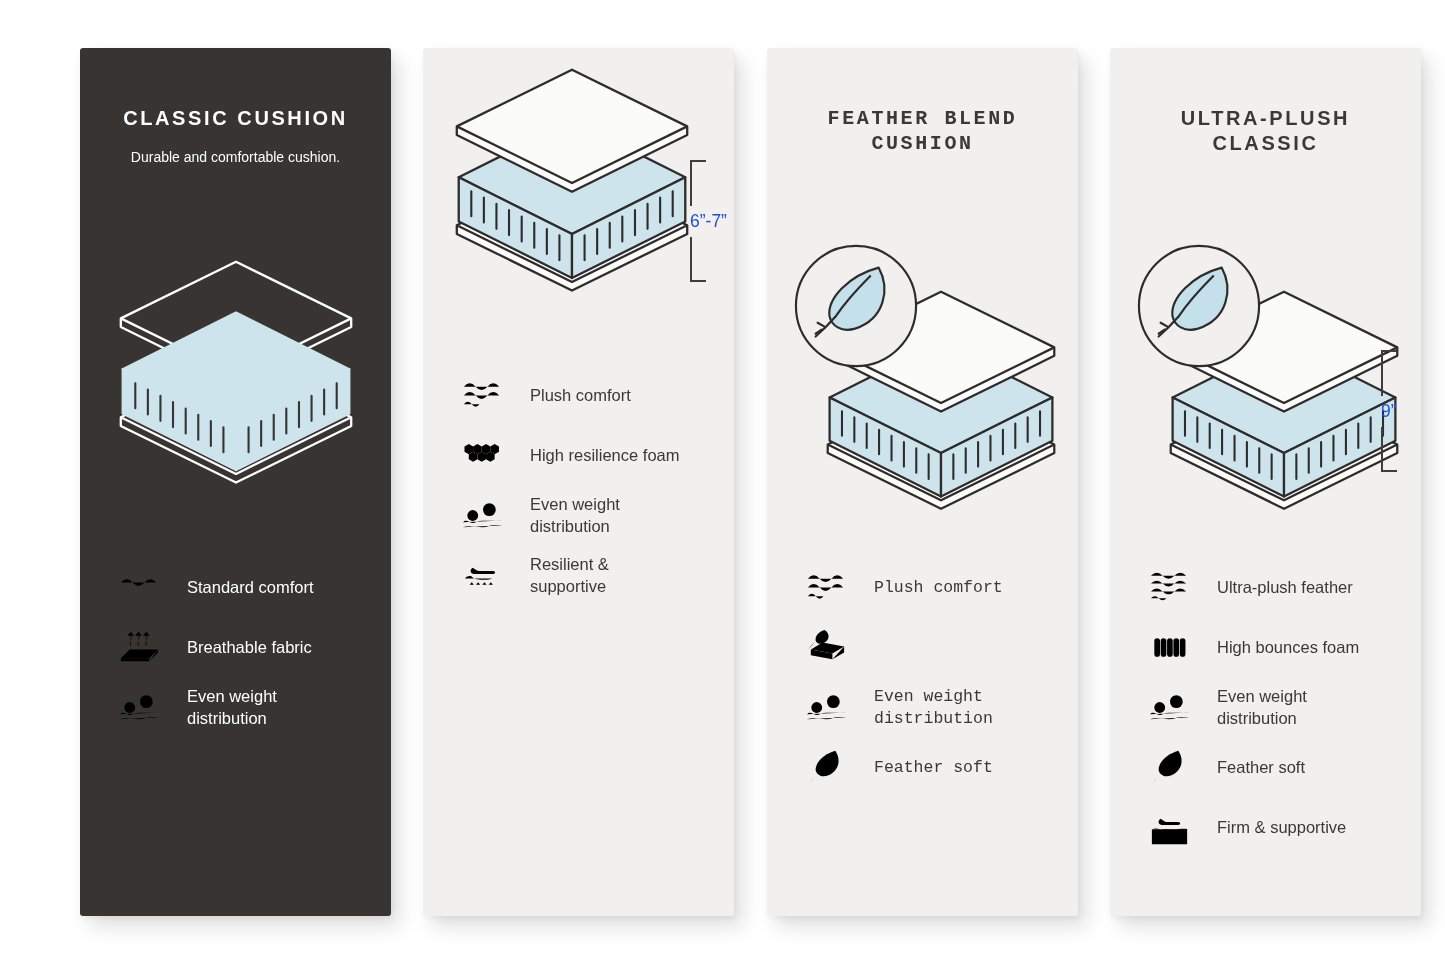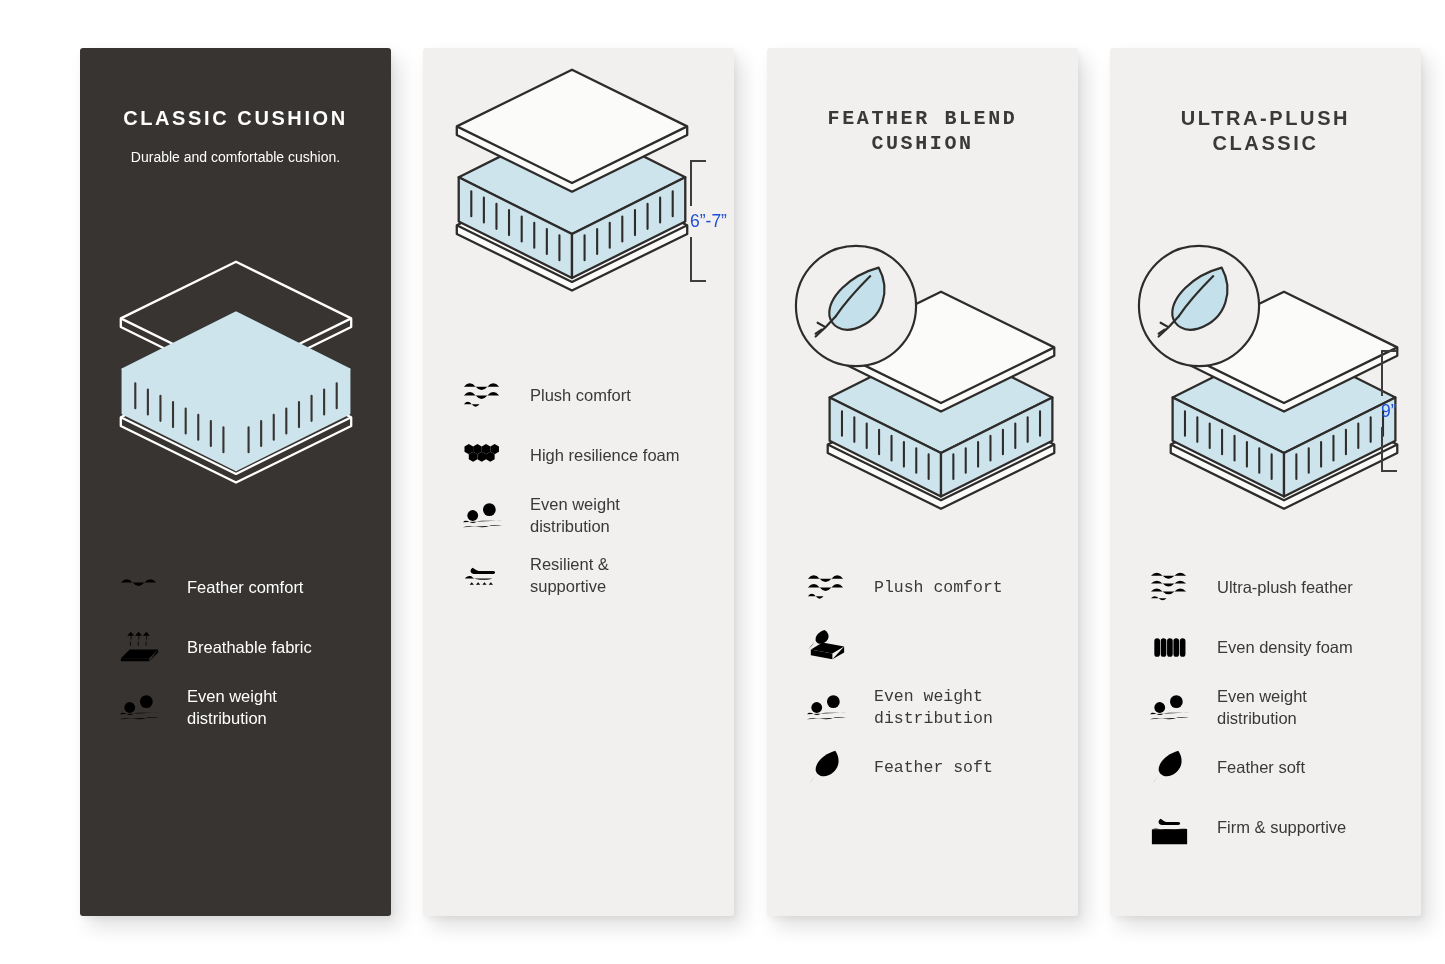--- a/index.html
+++ b/index.html
@@ -163,21 +163,21 @@
         <use href="#sheet" y="103"></use>
         <use href="#sheet"></use>
         <use href="#foam"></use>
       </svg>
     </div>
     <ul class="features">
       <li class="feat">
         <svg class="f-icon" viewBox="0 0 48 48">
             <use href="#i-wave1"></use>
           </svg>
-        <span class="f-label">Feather comfort</span>
+        <span class="f-label">Standard comfort</span>
       </li>
       <li class="feat">
         <svg class="f-icon" viewBox="0 0 48 48">
             <use href="#i-breathe"></use>
           </svg>
         <span class="f-label">Breathable fabric</span>
       </li>
       <li class="feat">
         <svg class="f-icon" viewBox="0 0 48 48">
             <use href="#i-even"></use>
@@ -300,21 +300,21 @@
       <li class="feat">
         <svg class="f-icon" viewBox="0 0 48 48">
             <use href="#i-wave3"></use>
           </svg>
         <span class="f-label">Ultra-plush feather</span>
       </li>
       <li class="feat">
         <svg class="f-icon" viewBox="0 0 48 48">
             <use href="#i-density"></use>
           </svg>
-        <span class="f-label">Even density foam</span>
+        <span class="f-label">High bounces foam</span>
       </li>
       <li class="feat">
         <svg class="f-icon" viewBox="0 0 48 48">
             <use href="#i-even"></use>
           </svg>
         <span class="f-label">Even weight distribution</span>
       </li>
       <li class="feat">
         <svg class="f-icon" viewBox="0 0 48 48">
             <use href="#i-feather"></use>

